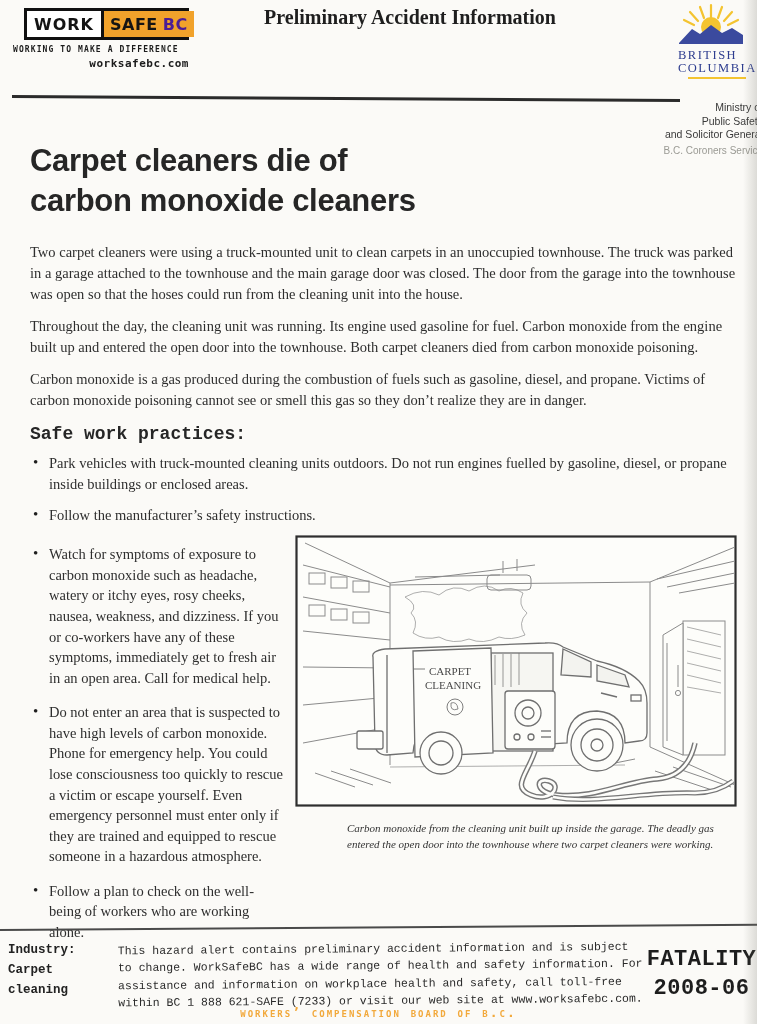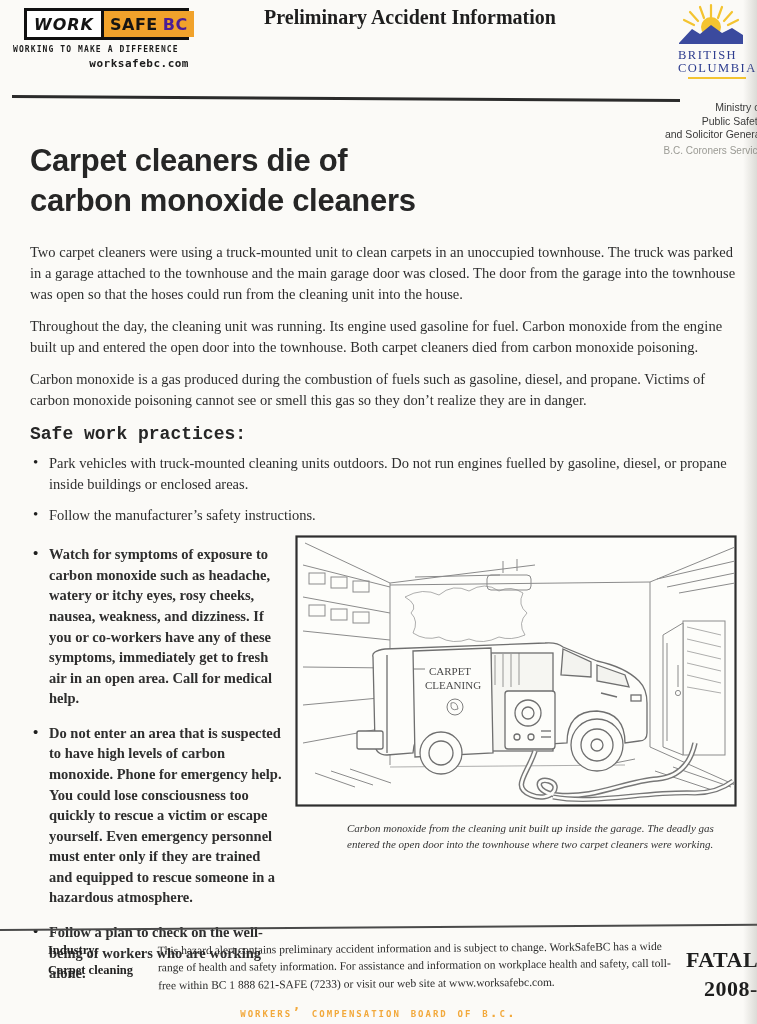--- a/index.html
+++ b/index.html
@@ -24,21 +24,20 @@
   .header-left { position: absolute; left: 13px; top: 8px; width: 176px; }
   .ws-logo-box {
     display: flex; align-items: stretch; height: 32px;
     border: 3px solid #101010; margin-left: 11px;
     font-family: "DejaVu Sans", sans-serif; font-weight: bold;
   }
   .ws-work {
     background: #ffffff; color: #141414; display: flex; align-items: center;
     padding: 0 7px; font-size: 16px; letter-spacing: 1px;
     border-right: 3px solid #101010;
-    font-style: italic;
   }
   .ws-right {
     background: #f1a22b; display: flex; align-items: center;
     padding: 0 6px; gap: 5px; flex: 1; justify-content: center;
   }
   .ws-safe { color: #141414; font-size: 16px; letter-spacing: 0.5px; }
   .ws-bc   { color: #4c1d95; font-size: 16px; letter-spacing: 0.5px; }
   .ws-tagline {
     margin-top: 5px; font-family: "DejaVu Sans Mono", monospace;
     font-weight: bold; font-size: 8px; letter-spacing: 1.1px;
@@ -95,35 +94,35 @@
   ul.bullets { list-style: none; margin-top: 9px; max-width: 707px; }
   ul.bullets li {
     position: relative; padding-left: 19px; margin-bottom: 10px;
     font-size: 14.5px; line-height: 1.42;
   }
   ul.bullets li::before {
     content: "\2022"; position: absolute; left: 3px; top: -1px; font-size: 15px; color: #1e1e1e;
   }
   .two-col { display: flex; margin-top: 4px; }
   .col-left { width: 265px; flex: none; }
-  .col-left ul.bullets li { margin-bottom: 14px; padding-right: 10px; font-weight: bold; }
+  .col-left ul.bullets li { margin-bottom: 14px; padding-right: 10px; }
   .col-right { flex: none; width: 442px; }
   .figure-frame { width: 442px; height: 272px; }
   .figure-caption {
     margin: 10px 0 0 52px; width: 388px;
     font-style: italic; font-size: 11px; line-height: 1.45; color: #333;
   }
 
   
   .footer-rule {
     position: absolute; left: 0; top: 929px; width: 100%; height: 1.5px;
     background: #4a4a4a; transform: rotate(-0.4deg); transform-origin: left center;
   }
   .footer { position: absolute; left: 0; top: 940px; width: 100%; display: flex;
-    font-family: Liberation Serif, serif; padding-left: 40px; }
+    font-family: Liberation Mono, monospace; }
   .industry-block { width: 118px; flex: none; padding-left: 8px;
     font-weight: bold; font-size: 12.5px; line-height: 1.6; color: #222; }
   .disclaimer { flex: none; width: 528px; font-size: 11.5px; line-height: 1.5;
     color: #2a2a2a; transform: rotate(-0.5deg); }
   .fatality-block { flex: 1; text-align: center; font-weight: bold;
     font-size: 22px; line-height: 1.3; color: #1d1d1d; padding-top: 6px; letter-spacing: 0.5px; }
   .wcb-banner {
     position: absolute; left: 0; top: 1005px; width: 100%; text-align: center;
     font-family: "DejaVu Sans Mono", monospace; font-weight: bold;
     font-variant: small-caps; text-transform: lowercase;

